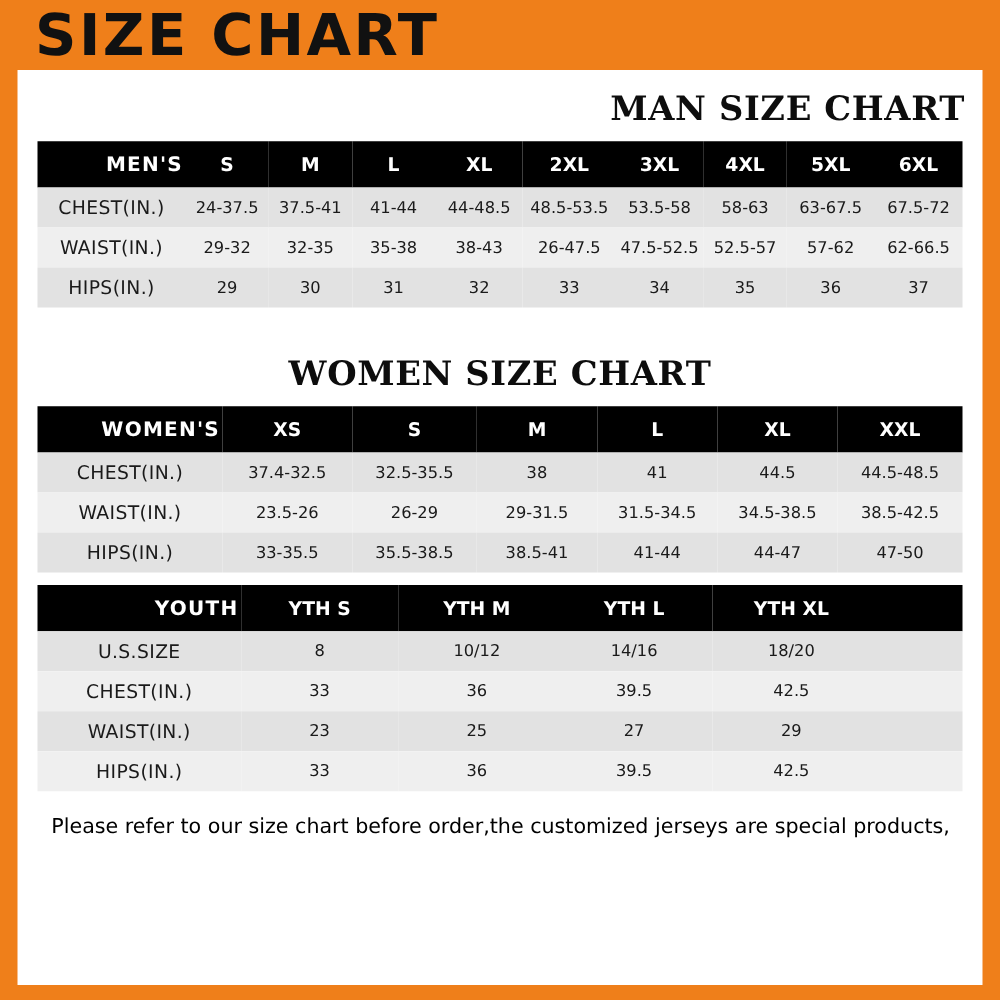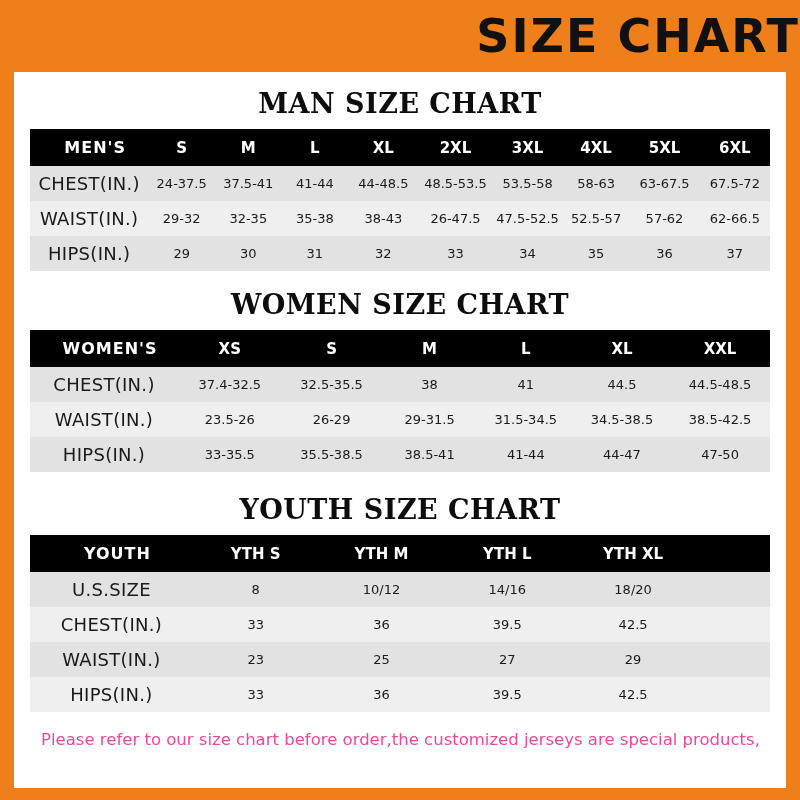--- a/index.html
+++ b/index.html
@@ -16,25 +16,25 @@
   .page {
     position: relative;
     width: 800px;
     height: 800px;
     background: #ffffff;
     box-sizing: border-box;
     border-left: 14px solid #ef7f1a;
     border-right: 14px solid #ef7f1a;
   }
   .banner {
-    height: 72px;
+    height: 56px;
     background: #ef7f1a;
     display: flex;
     align-items: center;
-    justify-content: flex-end;
+    justify-content: flex-start;
     margin: 0 -14px;
     padding-left: 28px;
   }
   .banner-title {
     font-family: "DejaVu Sans", sans-serif;
     font-weight: bold;
     font-size: 46px;
     letter-spacing: 2px;
     color: #111111;
     line-height: 1;
@@ -43,70 +43,70 @@
     padding: 0 14px;
   }
   .section-title {
     text-align: center;
     font-family: "DejaVu Serif", serif;
     font-weight: bold;
     font-size: 27px;
     color: #0d0d0d;
     letter-spacing: 0.5px;
   }
-  .t-man { margin-top: 16px; }
-  .t-women { margin-top: 18px; }
+  .t-man { margin-top: 16px; text-align: right; }
+  .t-women { margin-top: 38px; }
   .t-youth { margin-top: 22px; }
 
   table.size-table {
     border-collapse: collapse;
     width: 740px;
     margin: 10px auto 0 auto;
     table-layout: fixed;
   }
   table.size-table thead th {
     background: #000000;
     color: #ffffff;
     font-family: "DejaVu Sans", sans-serif;
     font-weight: bold;
     font-size: 15px;
     padding: 9px 2px;
     text-align: center;
   }
   table.size-table thead th.rowhead {
-    text-align: center;
+    text-align: right;
     padding-left: 14px;
     letter-spacing: 1px;
     font-size: 16px;
   }
   table.size-table tbody td {
     font-family: "DejaVu Sans", sans-serif;
     font-size: 13px;
     color: #1a1a1a;
     padding: 7px 2px;
     text-align: center;
   }
   table.size-table tbody td.rowhead {
     text-align: center;
-    font-size: 18px;
+    font-size: 15px;
     letter-spacing: 0.3px;
   }
   table.size-table tbody tr.odd td { background: #e2e2e2; }
   table.size-table tbody tr.even td { background: #efefef; }
 
   .women-table thead th { font-size: 16px; padding: 11px 2px; margin-top: 16px; }
   .women-table tbody td { font-size: 14px; padding: 9px 2px; }
   .youth-table thead th { font-size: 16px; padding: 11px 2px; margin-top: 22px; }
   .youth-table tbody td { font-size: 14px; padding: 9px 2px; margin-left: 36px; }
 
   .footer-note {
     margin: 16px auto 0 auto;
     width: 745px;
     text-align: center;
-    color: #ec4899;
+    color: #000000;
     font-family: "DejaVu Sans", sans-serif;
     font-size: 16.5px;
     line-height: 1.45;
   }
   .footer-note div { white-space: nowrap; }
   .bottom-bar {
     position: absolute;
     left: -14px;
     right: -14px;
     bottom: 0;
@@ -239,21 +239,20 @@
           <td>33-35.5</td>
           <td>35.5-38.5</td>
           <td>38.5-41</td>
           <td>41-44</td>
           <td>44-47</td>
           <td>47-50</td>
         </tr>
       </tbody>
     </table>
 
-    <div class="section-title t-youth">YOUTH SIZE CHART</div>
     <table class="size-table youth-table">
       <colgroup>
         <col style="width:22%">
           <col style="width:17%">
           <col style="width:17%">
           <col style="width:17%">
           <col style="width:17%">
           <col style="width:10%">
       </colgroup>
       <thead>

